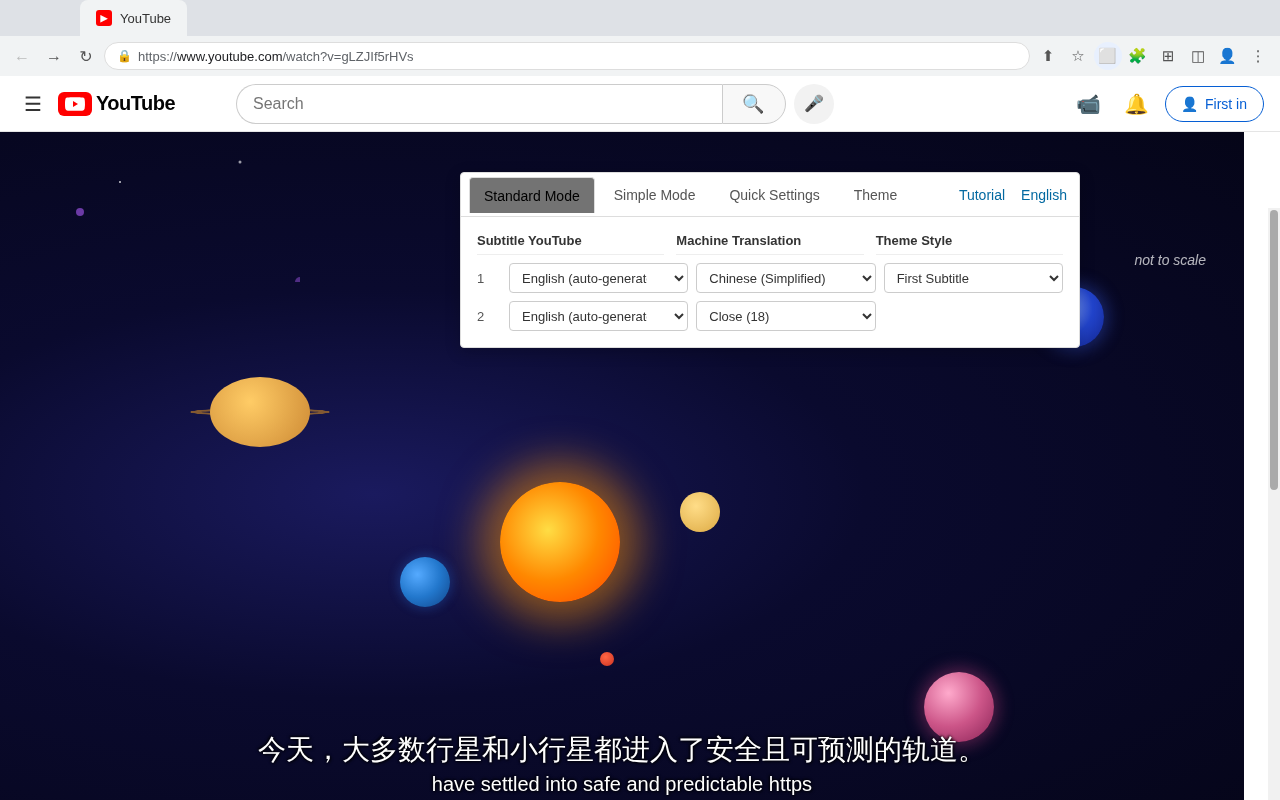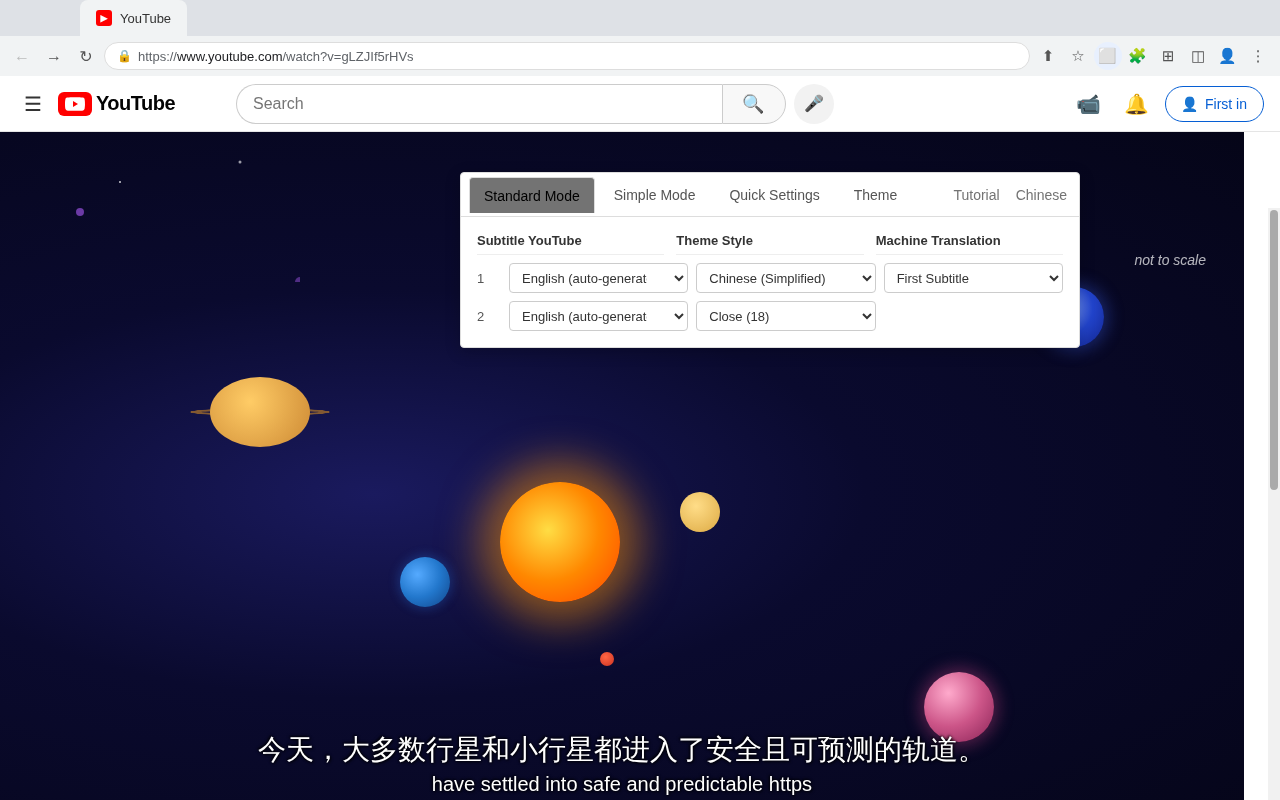--- a/index.html
+++ b/index.html
@@ -359,21 +359,21 @@
       border-color: #ddd;
       border-bottom-color: #fff;
       color: #000;
       margin-bottom: -1px;
     }
     .popup-tab-right {
       margin-left: auto;
       display: flex; gap: 8px;
     }
     .popup-link {
-      color: #737373;
+      color: #0369a1;
       font-size: 14px;
       cursor: pointer;
       text-decoration: none;
       padding: 8px 4px;
     }
 
     .popup-body {
       padding: 16px;
     }
     .popup-grid {
@@ -585,30 +585,30 @@
         <span>Simple Mode</span>
       </button>
       <button class="popup-tab">
         <span>Quick Settings</span>
       </button>
       <button class="popup-tab">
         <span>Theme</span>
       </button>
       <div class="popup-tab-right">
         <a class="popup-link">Tutorial</a>
-        <a class="popup-link">Chinese</a>
+        <a class="popup-link">English</a>
       </div>
     </div>
 
     <div class="popup-body">
       <div class="popup-grid">
 
         <div class="popup-grid-header">Subtitle YouTube</div>
+        <div class="popup-grid-header">Machine Translation</div>
         <div class="popup-grid-header">Theme Style</div>
-        <div class="popup-grid-header">Machine Translation</div>
 
       </div>
 
       <div style="display:grid; grid-template-columns: 24px 1fr 1fr 1fr; gap: 8px 8px; align-items: center; margin-top: 8px;">
         <span class="popup-row-num">1</span>
         <select class="popup-select">
           <option>English (auto-generated)</option>
           <option>English</option>
           <option>Chinese (Simplified)</option>
         </select>

